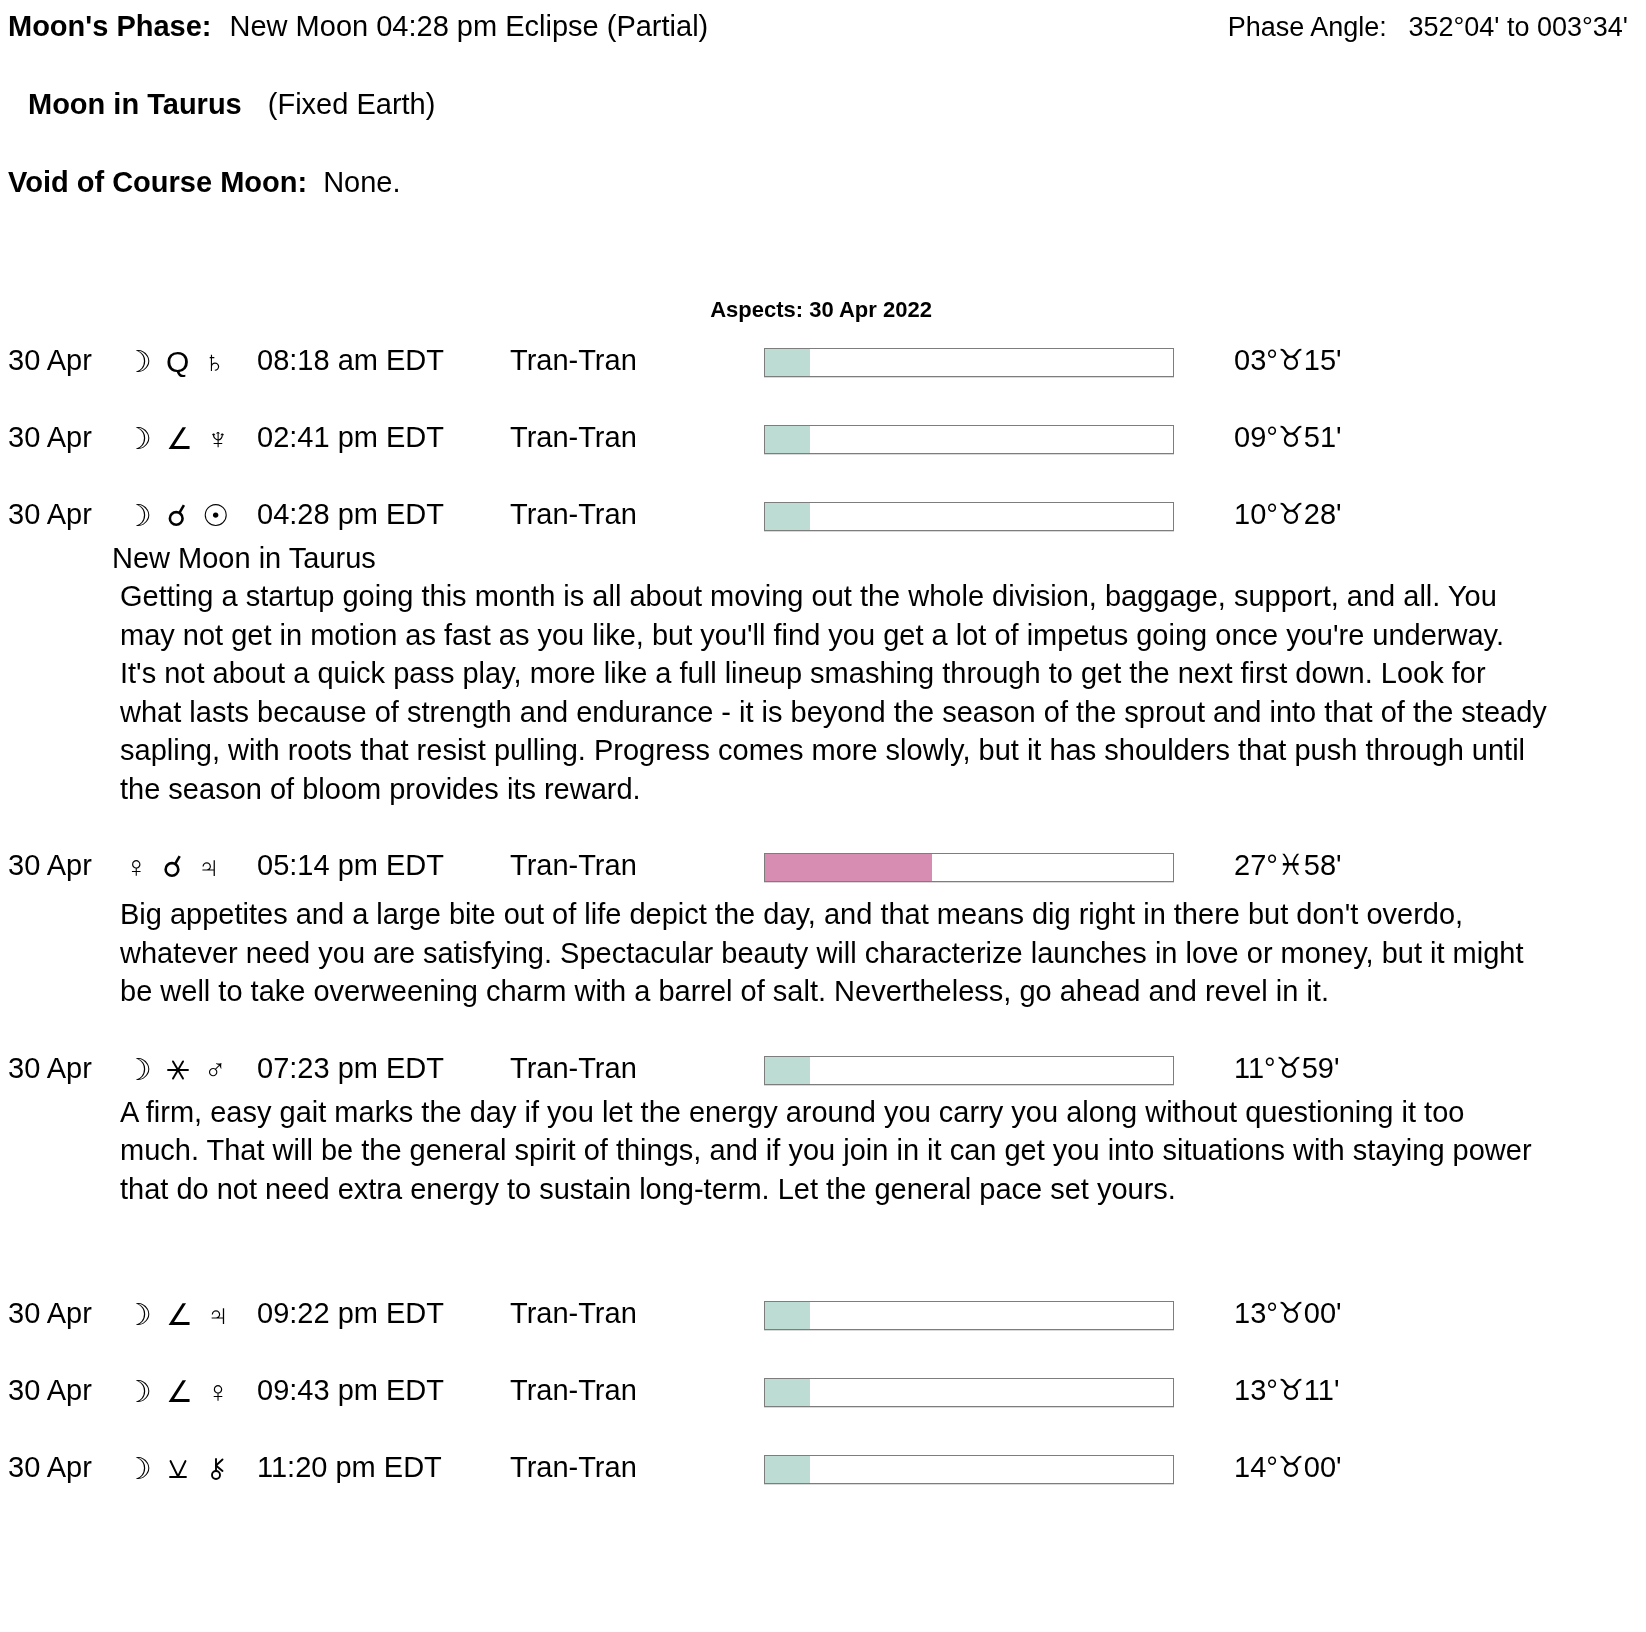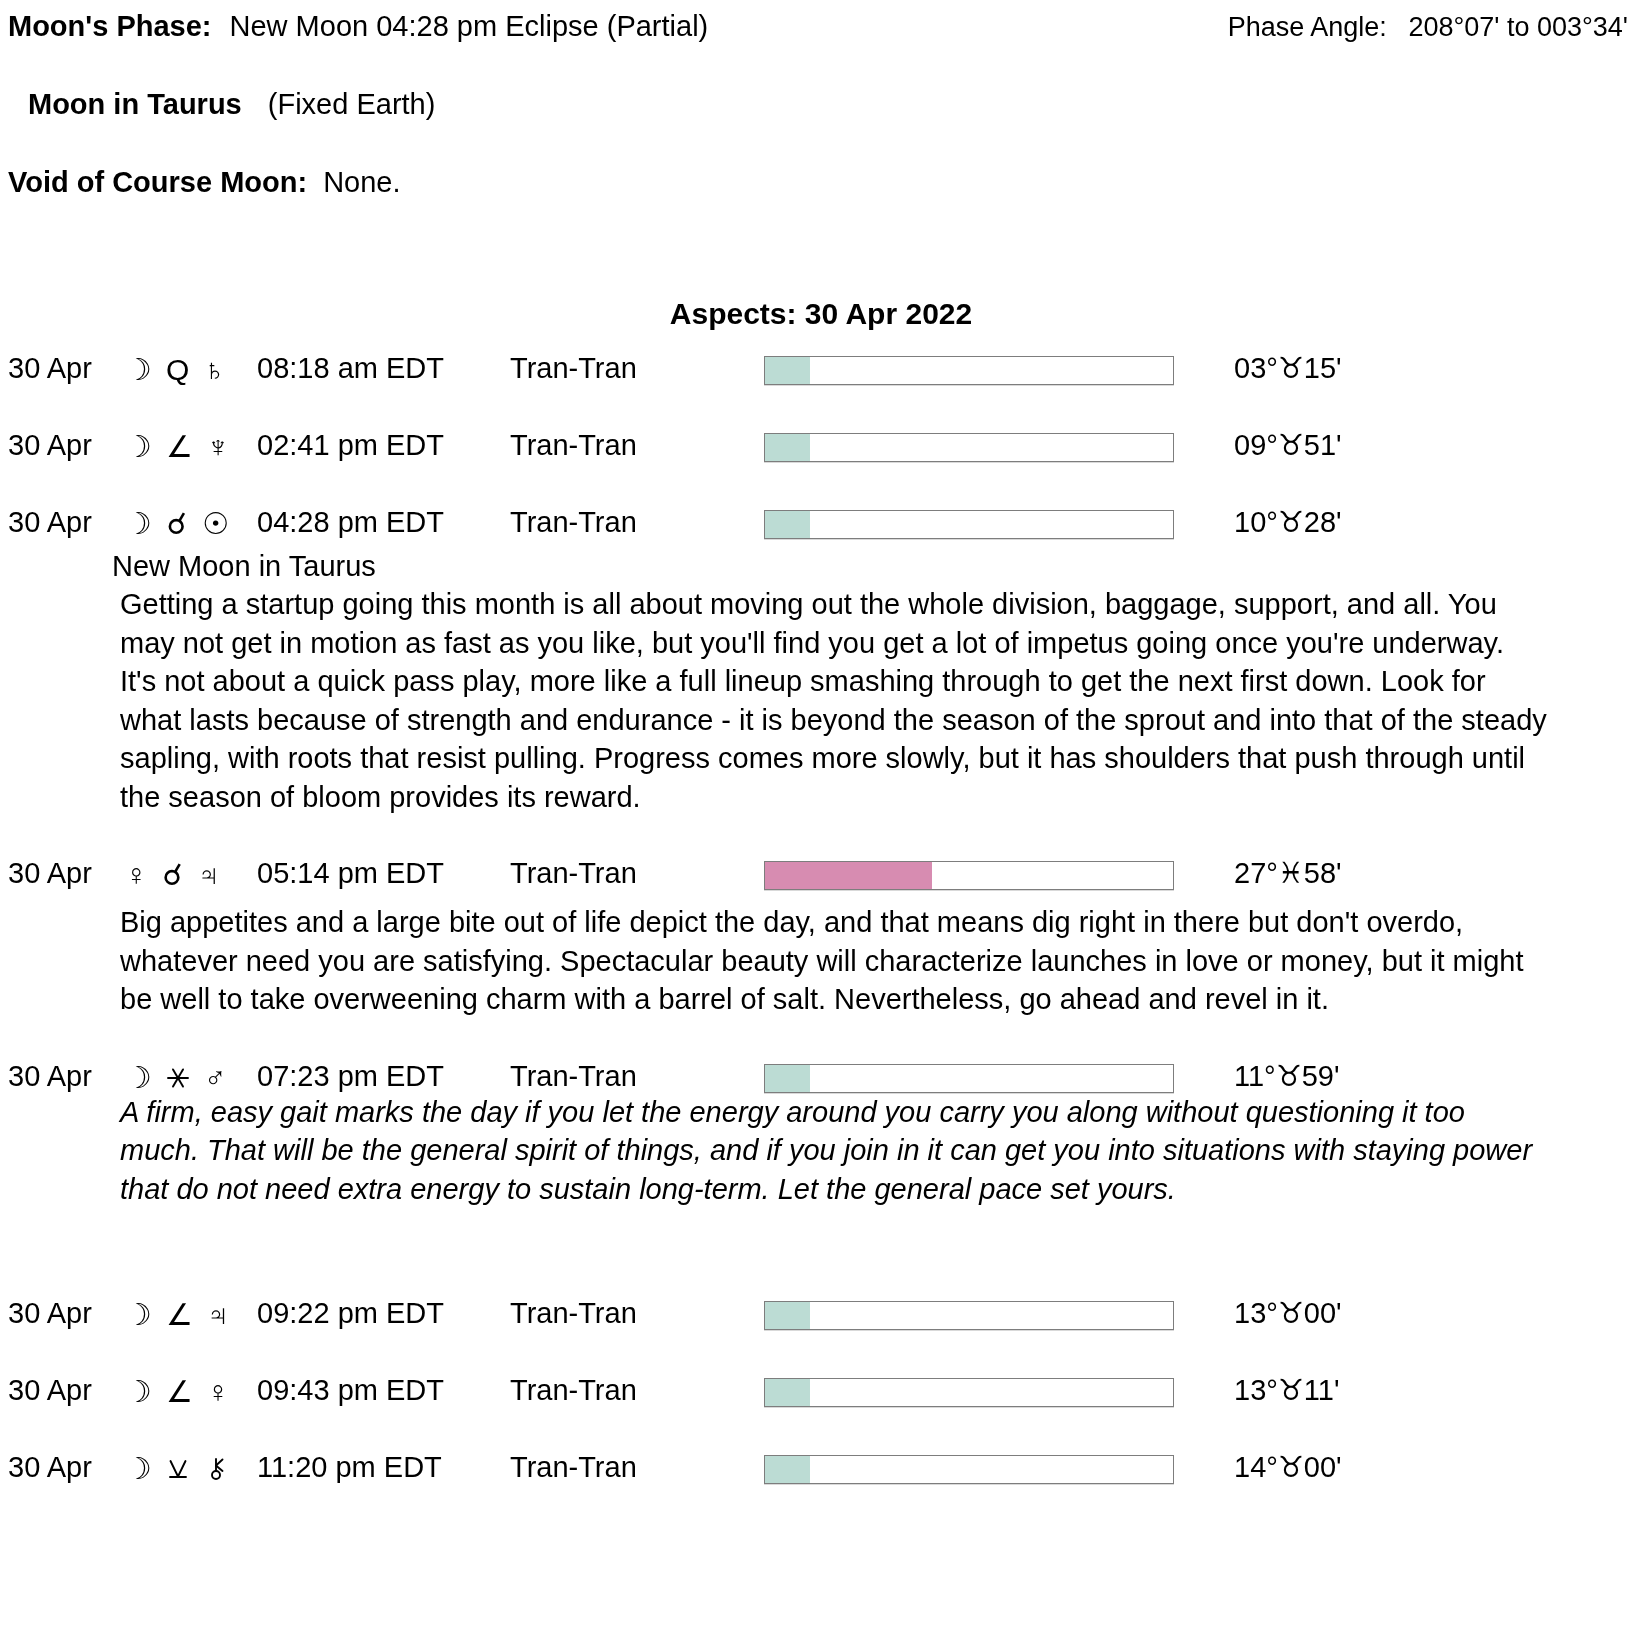--- a/index.html
+++ b/index.html
@@ -12,21 +12,21 @@
   .b{font-weight:bold;}
   
   .hline1{display:flex;justify-content:space-between;align-items:flex-start;margin-bottom:45px;}
   .hleft .b{margin-right:10px;}
   .phase-angle{font-size:27px;padding-right:6px;margin-top:2px;}
   .phase-angle .lbl{margin-right:14px;text-align:center;}
   .hline2{margin-bottom:45px;margin-left:20px;}
   .hline2 .b{margin-right:18px;}
   .hline3 .b{margin-right:8px;}
   
-  .aspects-title{font-size:30px;font-weight:bold;text-align:center;margin:98px 0 24px 0;}
+  .aspects-title{font-size:22px;font-weight:bold;text-align:center;margin:98px 0 24px 0;}
   
   .arow{display:flex;align-items:flex-end;height:30px;margin-bottom:47px;}
   .arow.has-desc{margin-bottom:0;}
   .col-date{width:117px;flex:none;}
   .col-syms{width:132px;flex:none;display:flex;gap:14px;align-items:center;}
   .sym{display:inline-flex;align-items:center;justify-content:center;min-width:22px;font-size:30px;line-height:30px;}
   .sym svg{width:24px;height:26px;display:block;}
   .col-time{width:253px;flex:none;white-space:nowrap;}
   .col-type{width:254px;flex:none;}
   .col-bar{box-sizing:border-box;width:410px;height:29px;flex:none;border:1px solid #7d7d7d;background:#fff;overflow:hidden;display:flex;align-items:stretch;box-shadow:0 1px 0 rgba(0,0,0,0.15);}
@@ -43,21 +43,21 @@
 
 <div class="page">
 
   <div class="hline1">
     <div class="hleft">
       <span class="b">Moon's Phase:</span>
       <span>New Moon 04:28 pm Eclipse (Partial)</span>
     </div>
     <div class="phase-angle">
       <span class="lbl">Phase Angle:</span>
-      <span>208°07' to 003°34'</span>
+      <span>352°04' to 003°34'</span>
     </div>
   </div>
 
   <div class="hline2">
     <span class="b">Moon in Taurus</span>
     <span>(Fixed Earth)</span>
   </div>
 
   <div class="hline3">
     <span class="b">Void of Course Moon:</span>
@@ -142,21 +142,21 @@
         </span>
       <span class="sym">♂</span>
     </span>
     <span class="col-time">07:23 pm EDT</span>
     <span class="col-type">Tran-Tran</span>
     <span class="col-bar">
         <span class="bar-fill" style="width: 11%; background: rgb(188, 220, 212);"></span>
       </span>
     <span class="col-deg"><span>11°</span><span class="zsign">♉</span><span>59'</span></span>
   </div>
-  <div class="desc gap-lg" style="font-style:italic;">A firm, easy gait marks the day if you let the energy around you carry you along without questioning it too much. That will be the general spirit of things, and if you join in it can get you into situations with staying power that do not need extra energy to sustain long-term. Let the general pace set yours.</div>
+  <div class="desc gap-lg" style="margin-top:8px;">A firm, easy gait marks the day if you let the energy around you carry you along without questioning it too much. That will be the general spirit of things, and if you join in it can get you into situations with staying power that do not need extra energy to sustain long-term. Let the general pace set yours.</div>
 
   <div class="arow">
     <span class="col-date">30 Apr</span>
     <span class="col-syms">
       <span class="sym">☽</span>
       <span class="sym">∠</span>
       <span class="sym">♃</span>
     </span>
     <span class="col-time">09:22 pm EDT</span>
     <span class="col-type">Tran-Tran</span>

